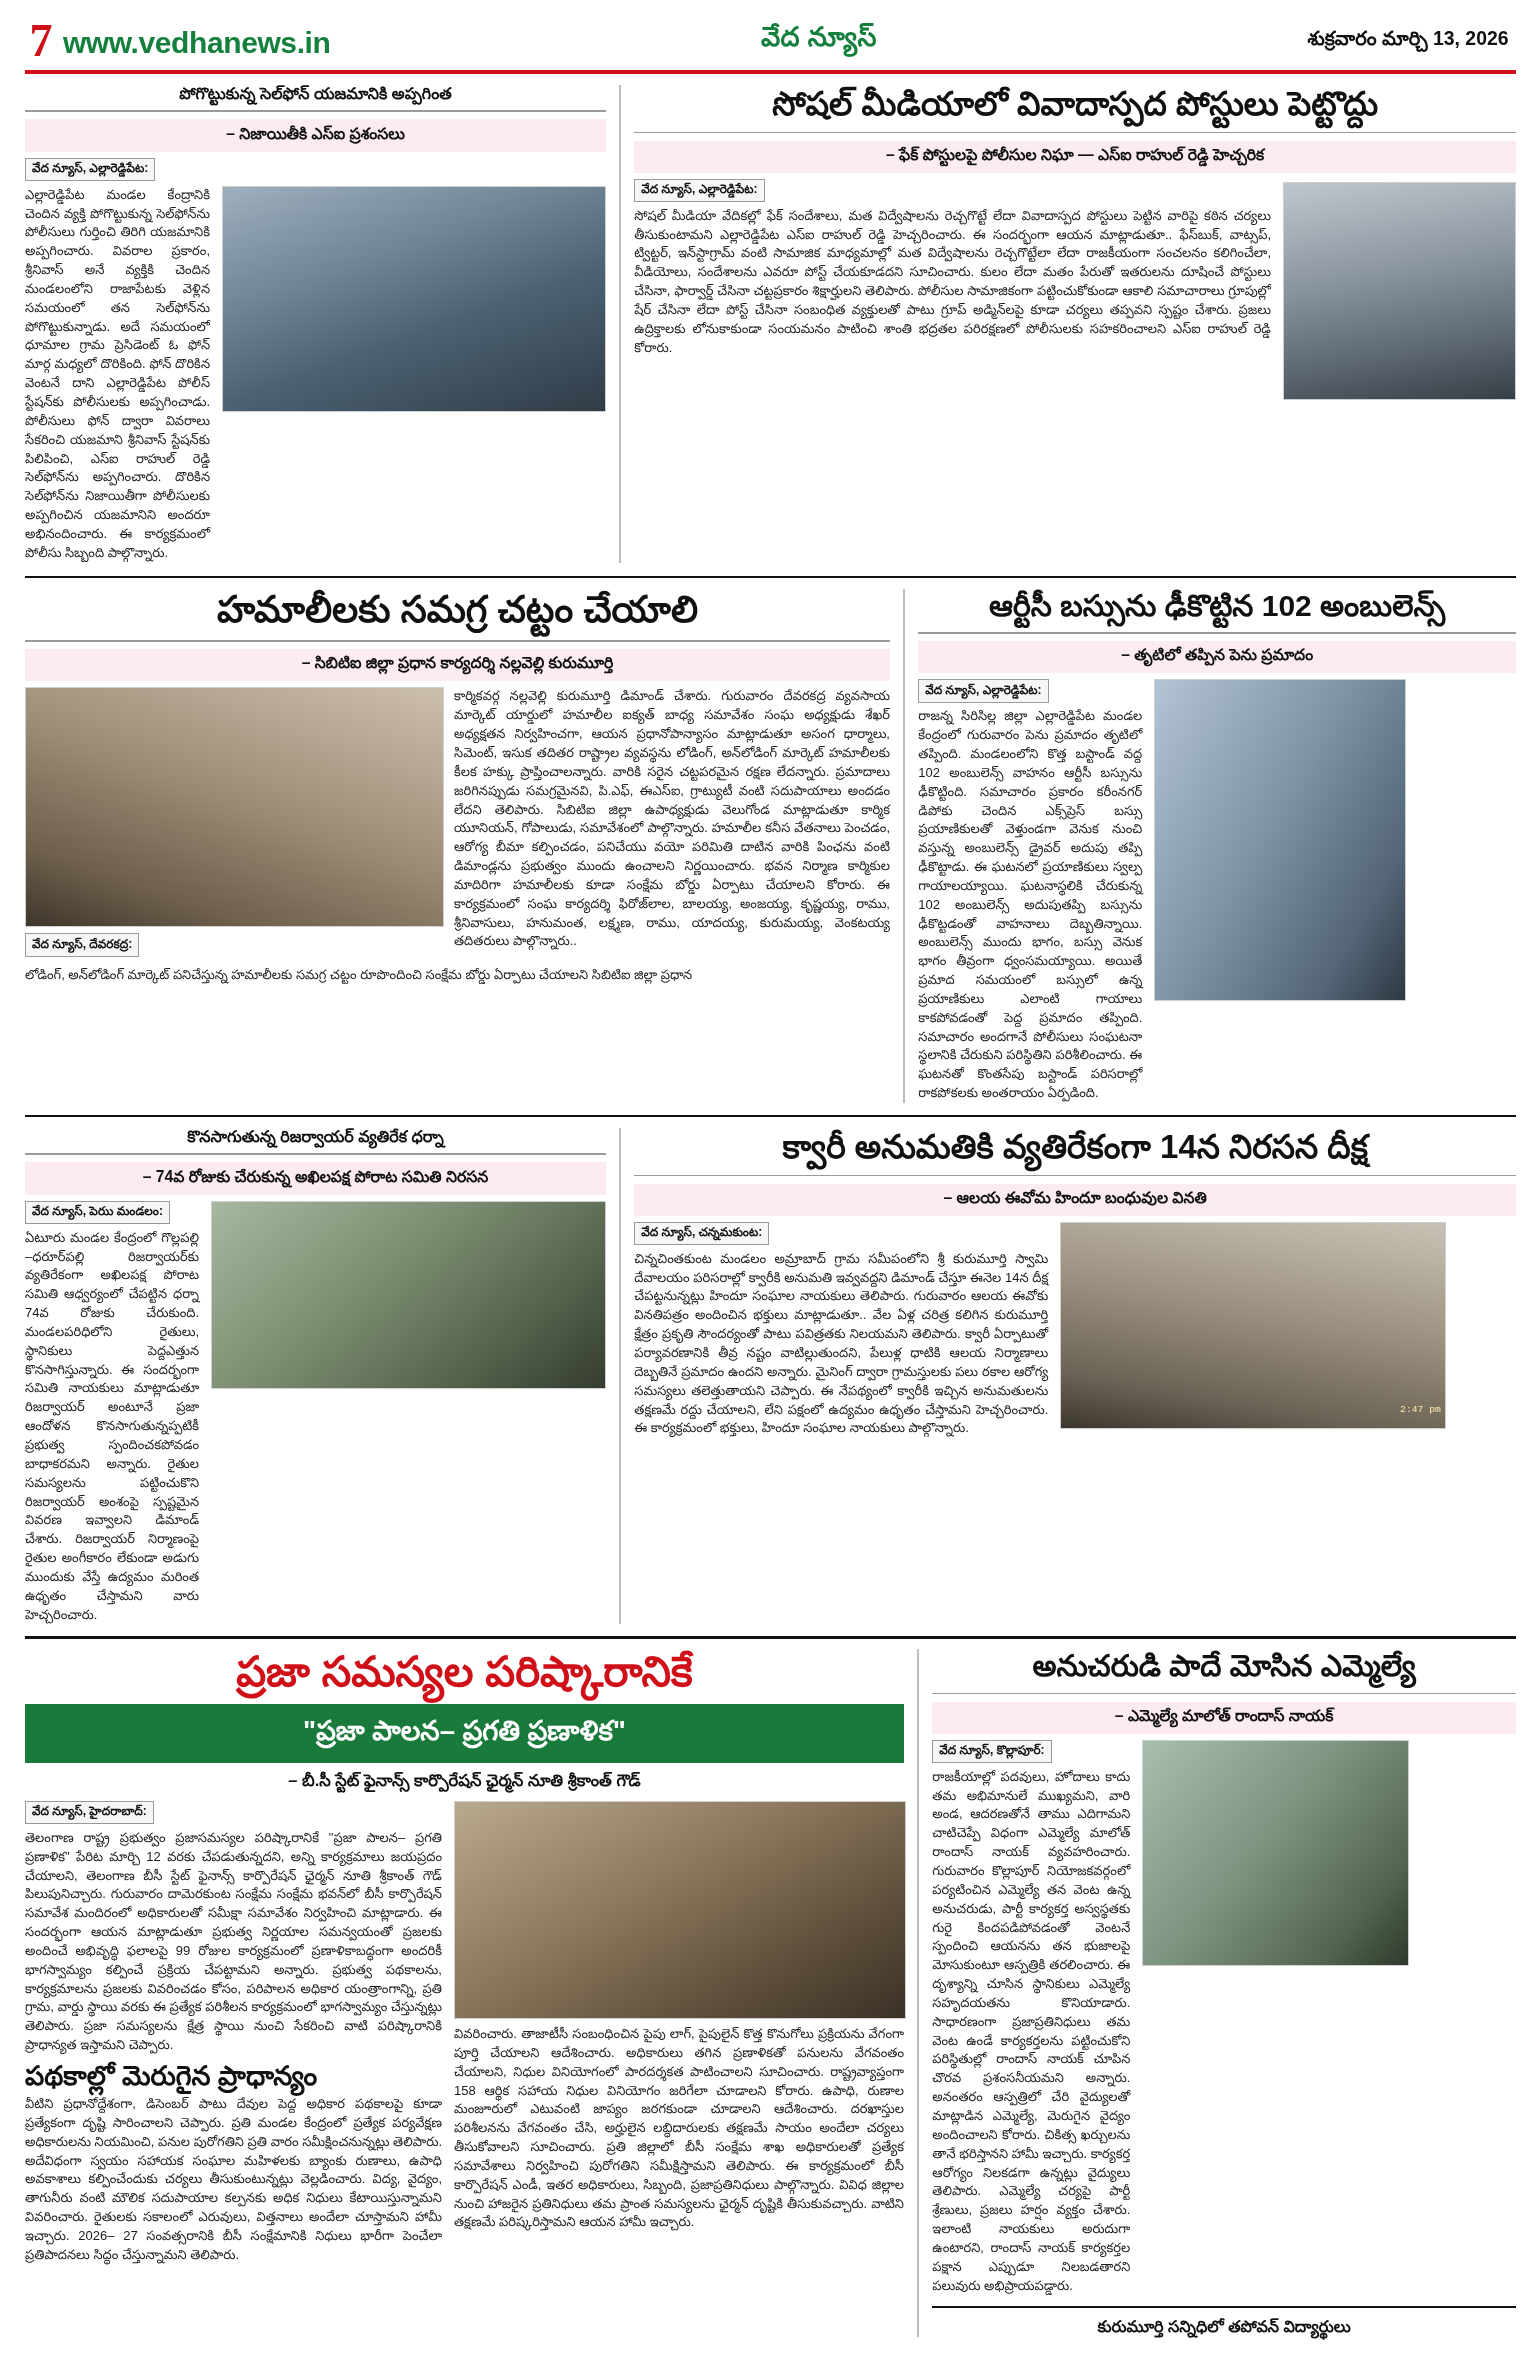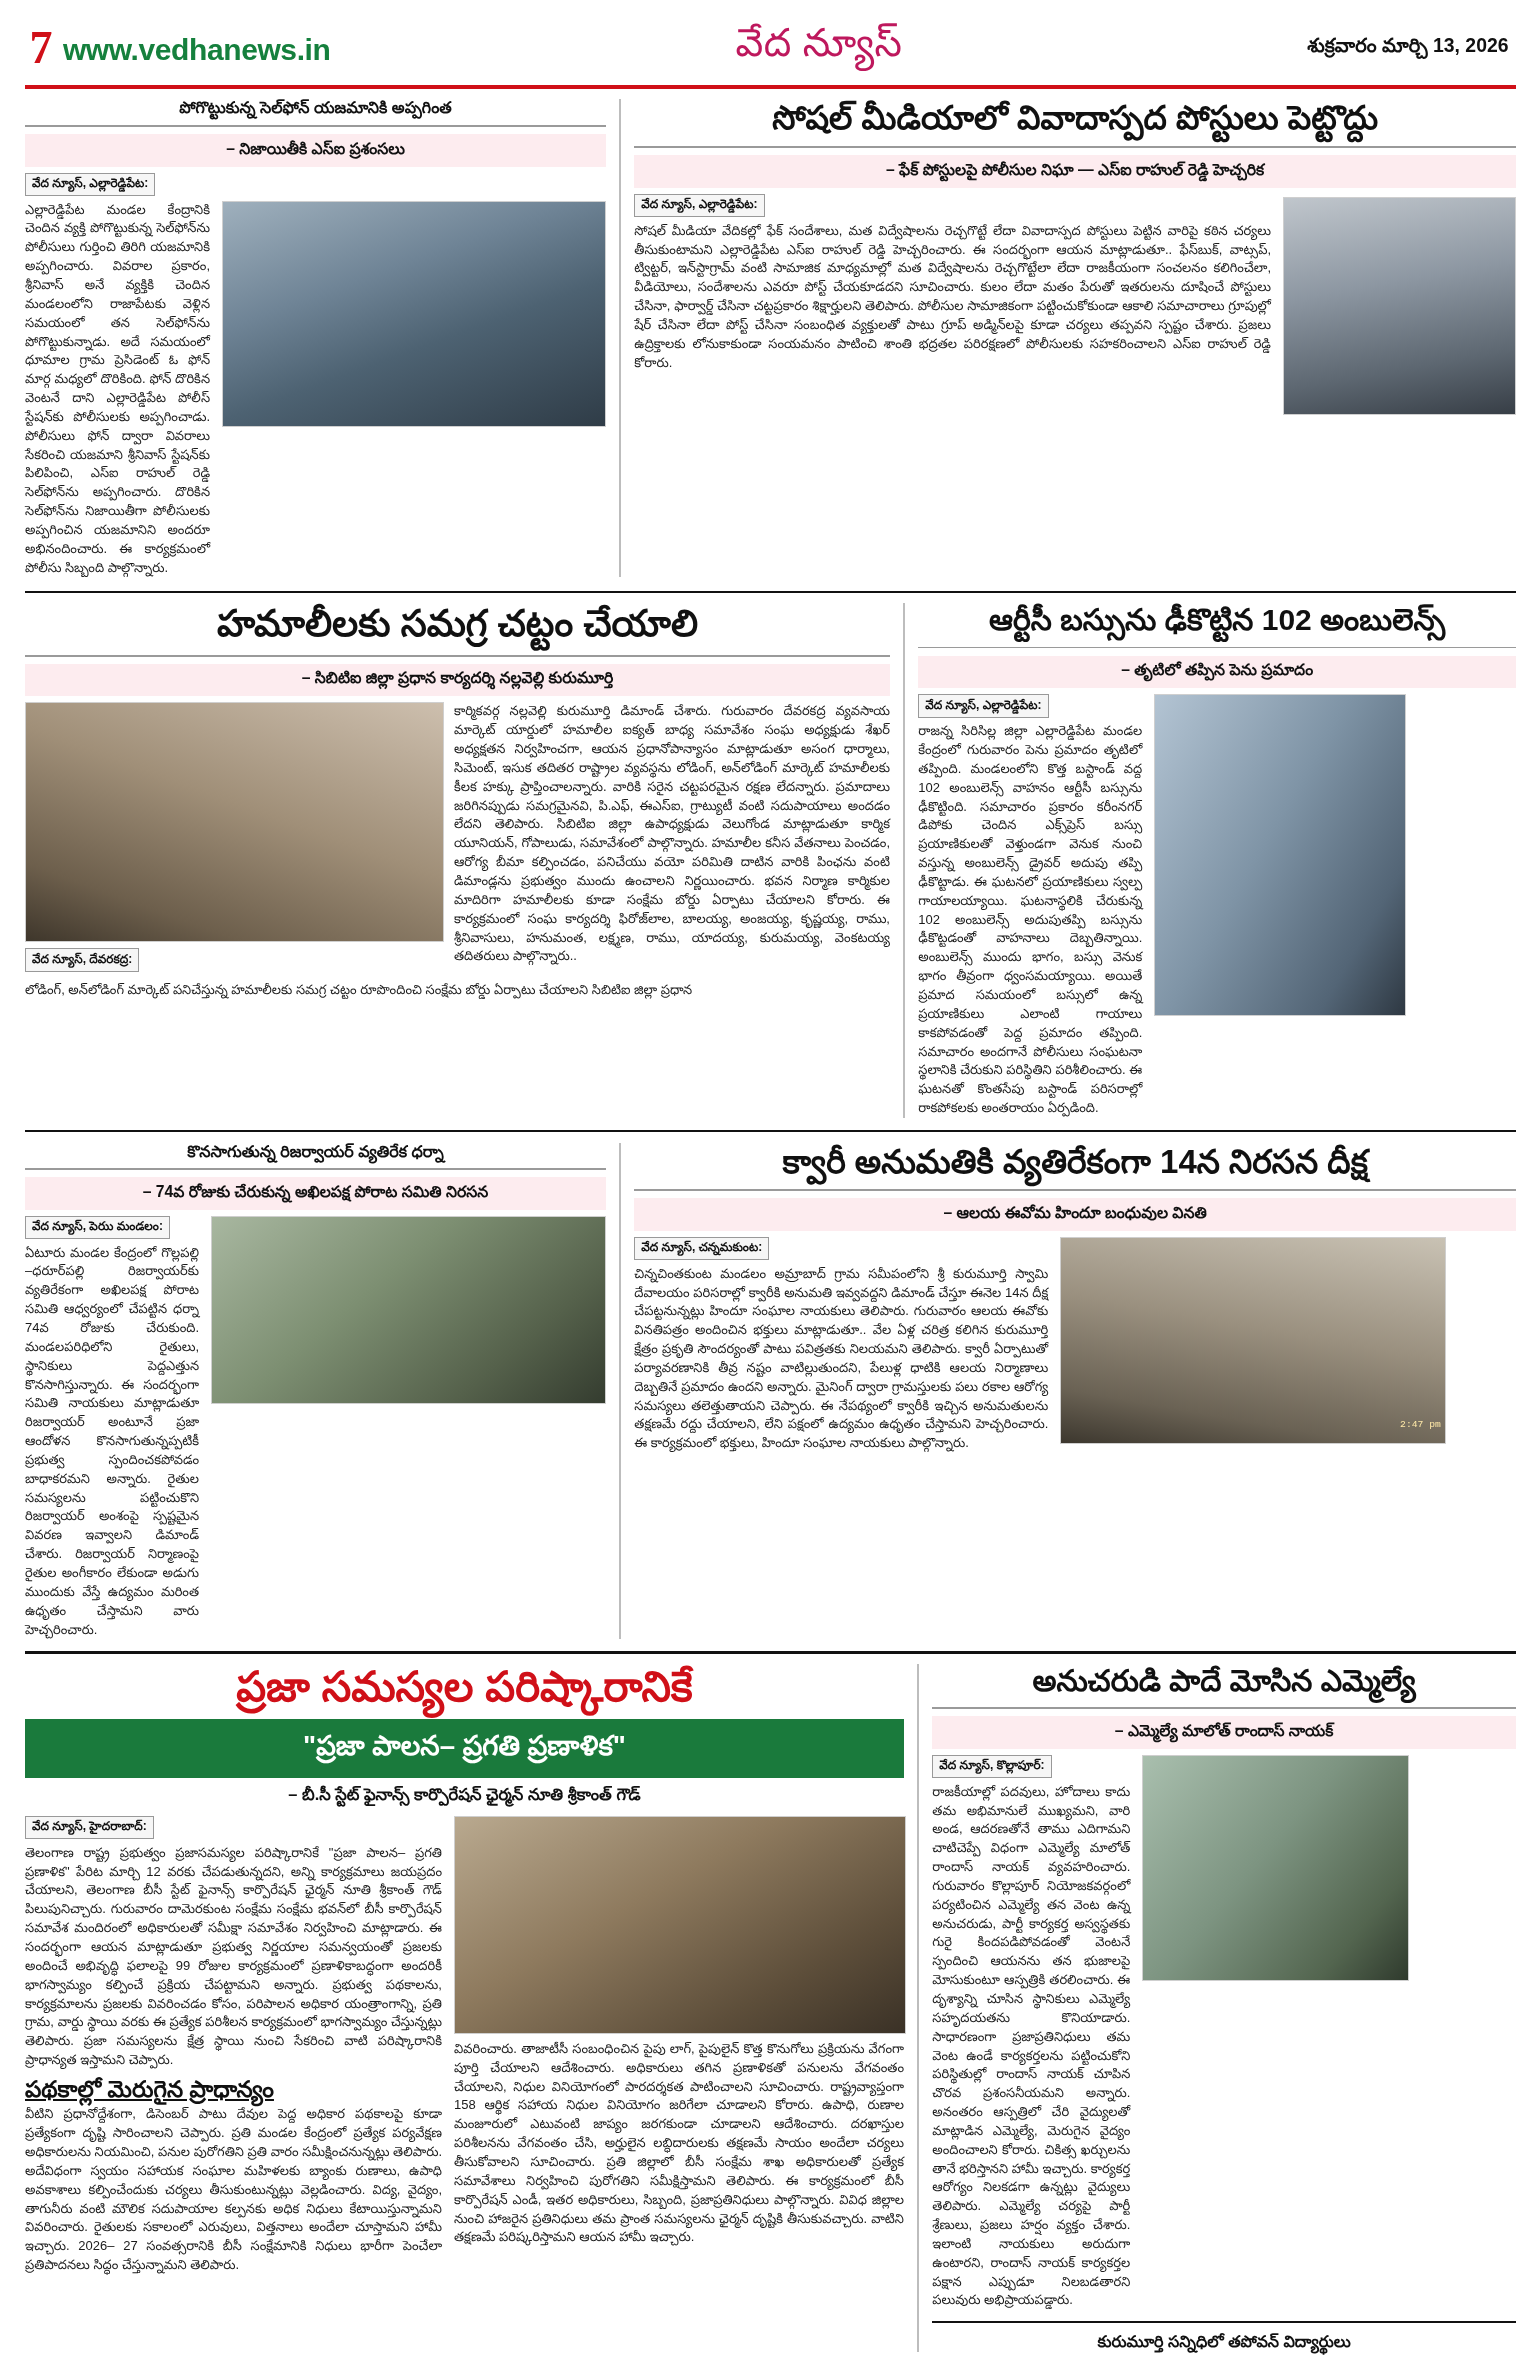--- a/index.html
+++ b/index.html
@@ -4,35 +4,35 @@
 <style>
   html,body{margin:0;padding:0;background:#ffffff;}
   body{width:1541px;font-family:"Liberation Sans", sans-serif;color:#111;}
   .page{width:1541px;min-height:2377px;position:relative;box-sizing:border-box;padding:16.4px 25px 0 25px;background:#fff;}
 
   
   .masthead{display:flex;align-items:center;justify-content:space-between;padding:4.5px 7.5px 7.5px 4.5px;}
   .mh-left{display:flex;align-items:flex-end;gap:10.4px;}
   .pageno{font-size:46px;font-weight:bold;color:#d01018;line-height:0.85;font-family:"Liberation Serif",serif;}
   .siteurl{font-size:30px;font-weight:bold;letter-spacing:-0.4px;color:#15803d;}
-  .mh-title{font-size:39px;font-weight:normal;color:#be185d;letter-spacing:0.4px;}
+  .mh-title{font-size:27px;font-weight:bold;color:#15803d;letter-spacing:0.4px;}
   .mh-date{font-size:19.4px;font-weight:bold;color:#111;}
   .rule-red{height:3.7px;background:#d01018;margin:3px 0 0 0;}
 
   
   .cols{display:flex;gap:0;}
   .vline{width:1.5px;background:#bdbdbd;margin:0 13.4px;flex:none;}
   .hrule{height:1.5px;background:#9a9a9a;margin:10.4px 0;}
   .hrule-dark{height:2.2px;background:#111;margin:10.4px 0;}
 
   .headline{font-weight:bold;color:#111;line-height:1.15;}
   .h-xl{font-size:33px;}
   .h-lg{font-size:30px;}
   .h-md{font-size:16px;}
-  .h-sm{font-size:23px;text-decoration:underline;}
+  .h-sm{font-size:27px;}
   .sub{font-size:15.7px;font-weight:bold;color:#111;background:#fdecef;display:block;padding:5.2px 7.5px;margin:7.5px 0 6px 0;}
   .byline{display:inline-block;font-size:12px;font-weight:bold;border:0.7px solid #999;padding:2.2px 6px;margin-bottom:4.5px;background:#f6f6f6;}
   .body{font-size:13px;line-height:1.45;text-align:justify;color:#1a1a1a;}
 
   .photo{background:#d8d8d8;position:relative;overflow:hidden;border:0.7px solid #cfcfcf;}
   .ph-a{background:linear-gradient(160deg,#9fb0bd 0%,#6f8496 35%,#4d6272 60%,#2f3c47 100%);}
   .ph-b{background:linear-gradient(150deg,#b9a98f 0%,#8e7a5e 40%,#5d4e3a 75%,#3a3126 100%);}
   .ph-c{background:linear-gradient(140deg,#a8b7a0 0%,#7d8f72 40%,#55614b 75%,#343c2f 100%);}
   .ph-d{background:linear-gradient(170deg,#c0c6cc 0%,#8d97a2 40%,#5d6771 75%,#373e46 100%);}
   .ph-e{background:linear-gradient(200deg,#cdbfae 0%,#a08f78 45%,#6d5f4c 80%,#3e362b 100%);}

